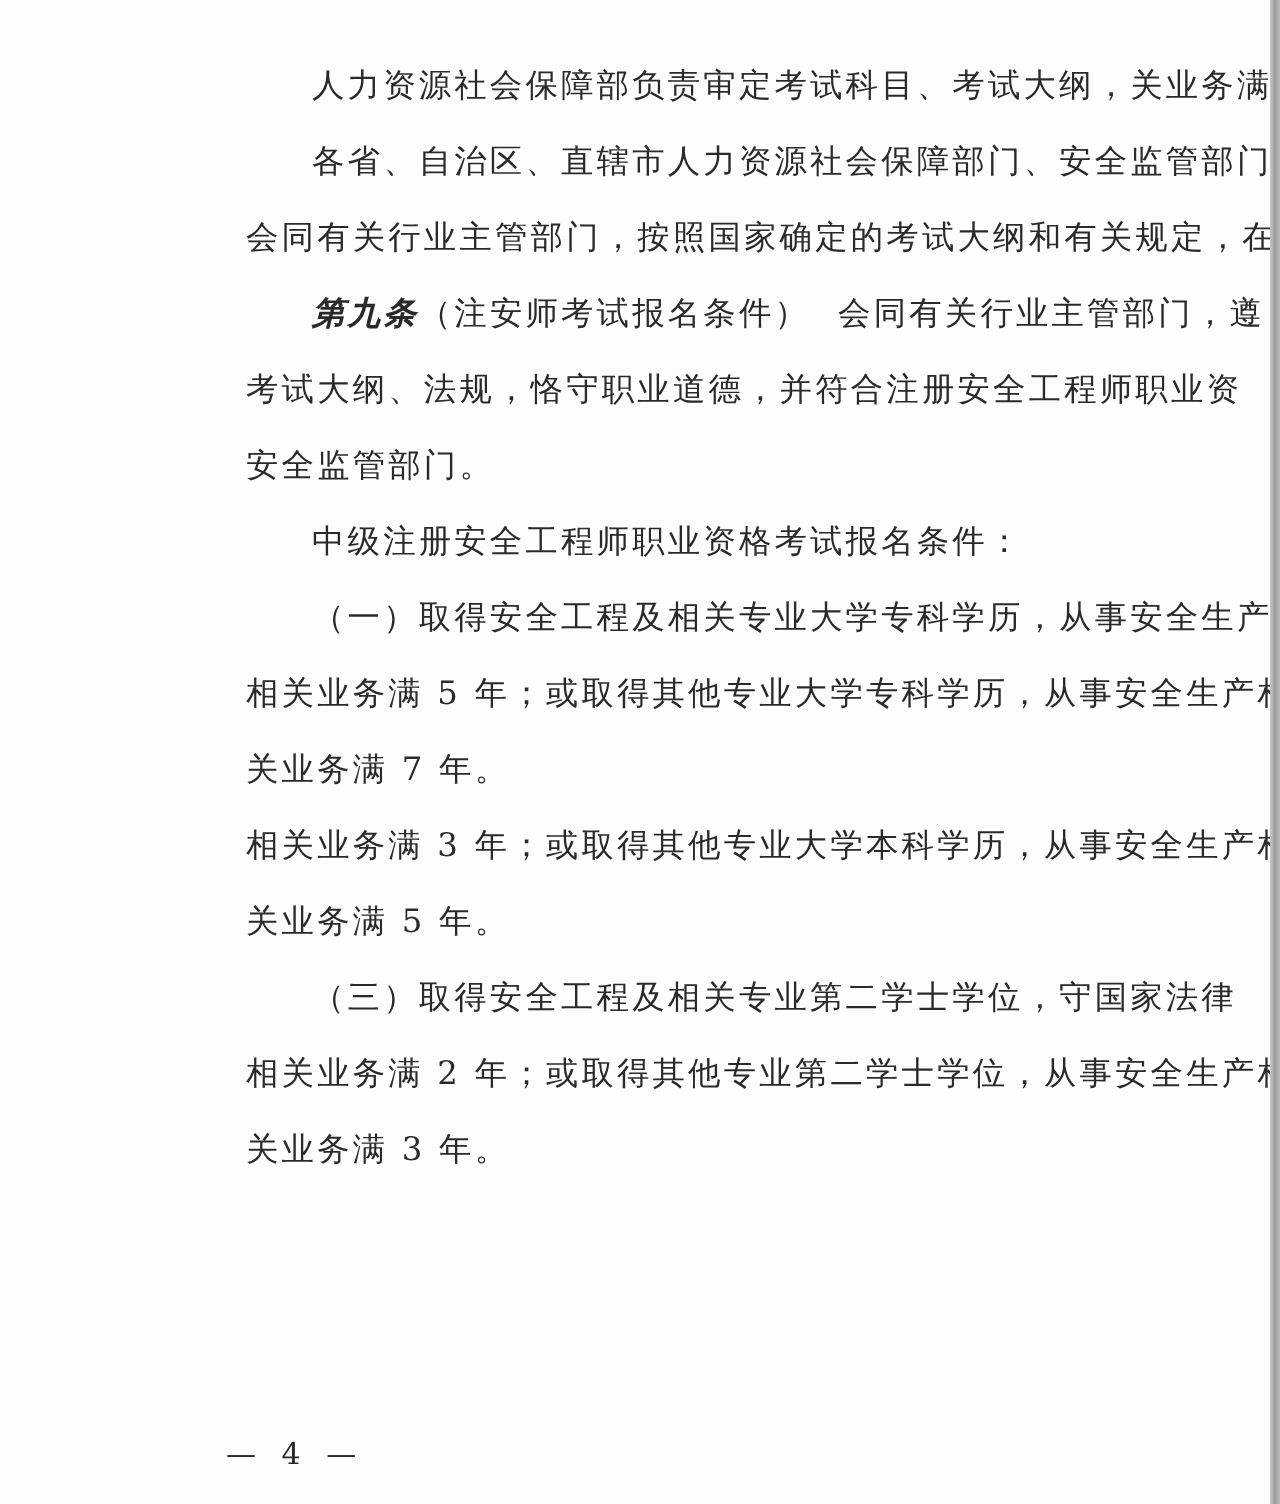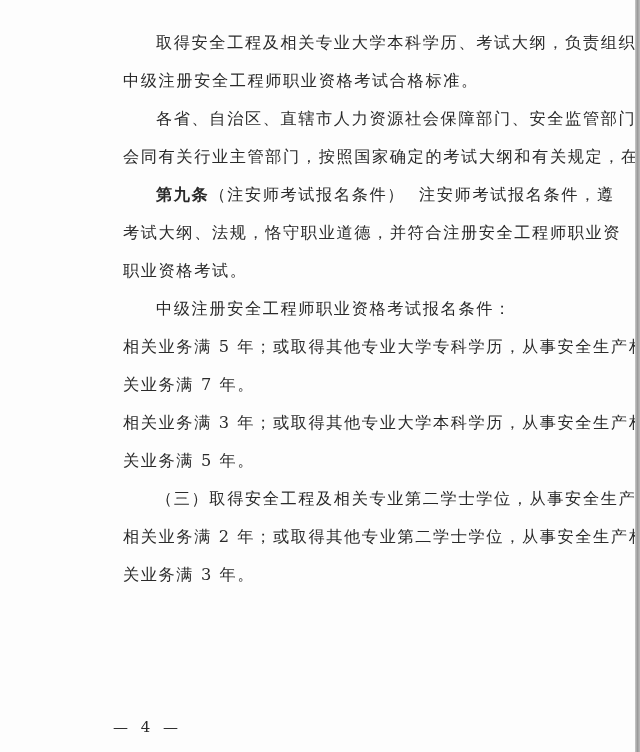--- a/index.html
+++ b/index.html
@@ -20,50 +20,50 @@
     }
     .text {
       position: absolute; left: 123px; top: 24px; width: 446px;
     }
     .line {
       height: 38px; line-height: 38px;
       font-size: 16.2px; letter-spacing: 1.6px;
       white-space: nowrap; text-align: justify;
     }
     .indent { padding-left: 33px; }
-    .bold { font-weight: bold; }
+    .bold { font-weight: bold; font-style: italic; }
     .pageno {
       position: absolute; left: 113px; top: 718px;
       font-size: 15px; letter-spacing: 4px; color: #2a2a2a;
     }
   </style>
 </head>
 <body>
 
 <div class="page">
   <div class="text">
 
-    <div class="line indent">取得安全工程及相关专业大学本科学历、考试大纲，负责组织</div>
-    <div class="line">中级注册安全工程师职业资格考试合格标准。</div>
+    <div class="line indent">人力资源社会保障部负责审定考试科目、考试大纲，关业务满</div>
 
     <div class="line indent">各省、自治区、直辖市人力资源社会保障部门、安全监管部门，</div>
     <div class="line">会同有关行业主管部门，按照国家确定的考试大纲和有关规定，在</div>
 
-    <div class="line indent"><span class="bold">第九条</span><span>（注安师考试报名条件）</span><span style="padding-left:14px">注安师考试报名条件，遵</span></div>
+    <div class="line indent"><span class="bold">第九条</span><span>（注安师考试报名条件）</span><span style="padding-left:14px">会同有关行业主管部门，遵</span></div>
     <div class="line">考试大纲、法规，恪守职业道德，并符合注册安全工程师职业资</div>
-    <div class="line">职业资格考试。</div>
+    <div class="line">安全监管部门。</div>
 
     <div class="line indent">中级注册安全工程师职业资格考试报名条件：</div>
 
+    <div class="line indent">（一）取得安全工程及相关专业大学专科学历，从事安全生产</div>
     <div class="line">相关业务满 5 年；或取得其他专业大学专科学历，从事安全生产相</div>
     <div class="line">关业务满 7 年。</div>
 
     <div class="line">相关业务满 3 年；或取得其他专业大学本科学历，从事安全生产相</div>
     <div class="line">关业务满 5 年。</div>
 
-    <div class="line indent">（三）取得安全工程及相关专业第二学士学位，从事安全生产</div>
+    <div class="line indent">（三）取得安全工程及相关专业第二学士学位，守国家法律</div>
     <div class="line">相关业务满 2 年；或取得其他专业第二学士学位，从事安全生产相</div>
     <div class="line">关业务满 3 年。</div>
 
   </div>
   <div class="pageno">— 4 —</div>
 </div>
 <div class="edge"></div>
 
 </body></html>

